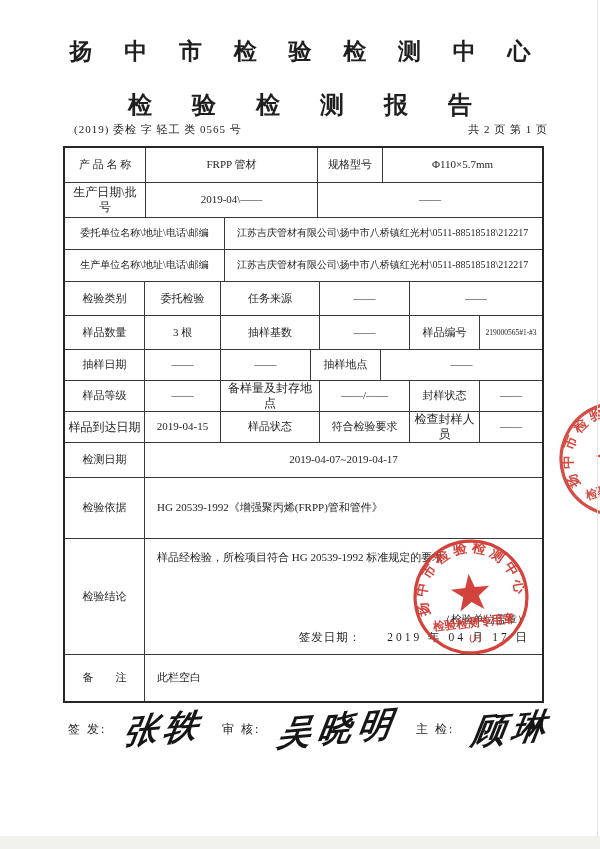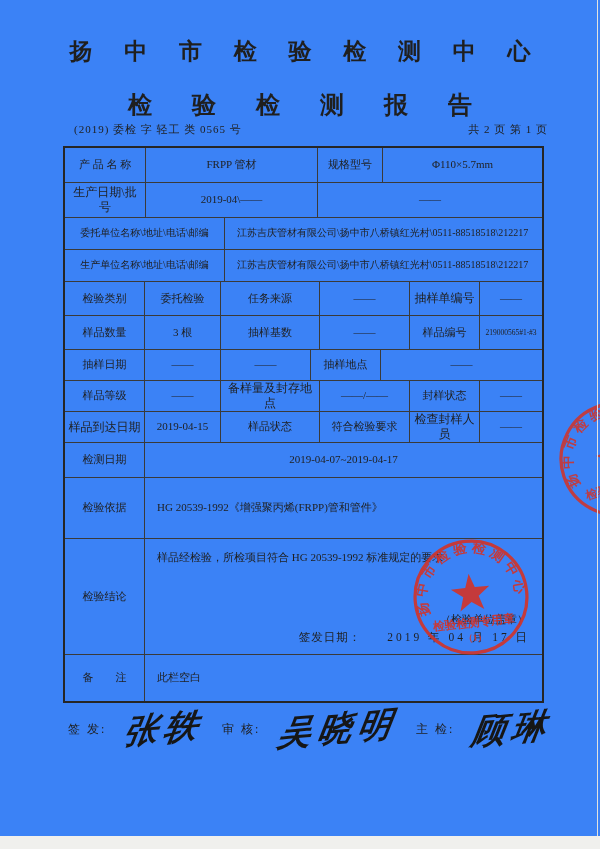--- a/index.html
+++ b/index.html
@@ -1,17 +1,17 @@
 <!DOCTYPE html>
 <html><head>
 <meta charset="utf-8">
 <style>
   html,body{margin:0;padding:0;}
   body{width:600px;height:849px;background:#e8e8e6;font-family:"Liberation Serif","DejaVu Serif",serif;}
-  .page{position:relative;width:600px;height:849px;background:#3b82f6;overflow:hidden;color:#1f1f1f;}
+  .page{position:relative;width:600px;height:849px;background:#ffffff;overflow:hidden;color:#1f1f1f;}
   
   .org-title{margin-top:36px;text-align:center;font-size:23px;font-weight:700;letter-spacing:13px;text-indent:13px;}
   .doc-title{margin-top:22px;text-align:center;font-size:24px;font-weight:700;letter-spacing:17px;text-indent:17px;}
   .meta-row{position:absolute;left:74px;right:52px;top:122px;display:flex;justify-content:space-between;font-size:11px;letter-spacing:1px;}
   
   .tbl{position:absolute;left:63px;top:146px;width:477px;border:2px solid #262626;background:transparent;}
   .tr{display:flex;align-items:stretch;}
   .tr + .tr{border-top:1px solid #3a3a3a;}
   .td{display:flex;align-items:center;justify-content:center;font-size:11px;line-height:1.25;text-align:center;padding:2px 3px;box-sizing:border-box;}
   .td + .td{border-left:1px solid #3a3a3a;}
@@ -72,21 +72,20 @@
     <div class="tr" style="height:31px;">
       <div class="td fs10" style="width:159px;">生产单位名称\地址\电话\邮编</div>
       <div class="td grow left fs10">江苏吉庆管材有限公司\扬中市八桥镇红光村\0511-88518518\212217</div>
     </div>
 
     <div class="tr" style="height:33px;">
       <div class="td" style="width:79px;">检验类别</div>
       <div class="td" style="width:76px;">委托检验</div>
       <div class="td" style="width:99px;">任务来源</div>
       <div class="td" style="width:90px;">——</div>
-      <div class="td fs105" style="width:70px;">抽样单编号</div>
       <div class="td grow">——</div>
     </div>
 
     <div class="tr" style="height:33px;">
       <div class="td" style="width:79px;">样品数量</div>
       <div class="td" style="width:76px;">3 根</div>
       <div class="td" style="width:99px;">抽样基数</div>
       <div class="td" style="width:90px;">——</div>
       <div class="td" style="width:70px;">样品编号</div>
       <div class="td grow fs75">219000565#1-#3</div>

